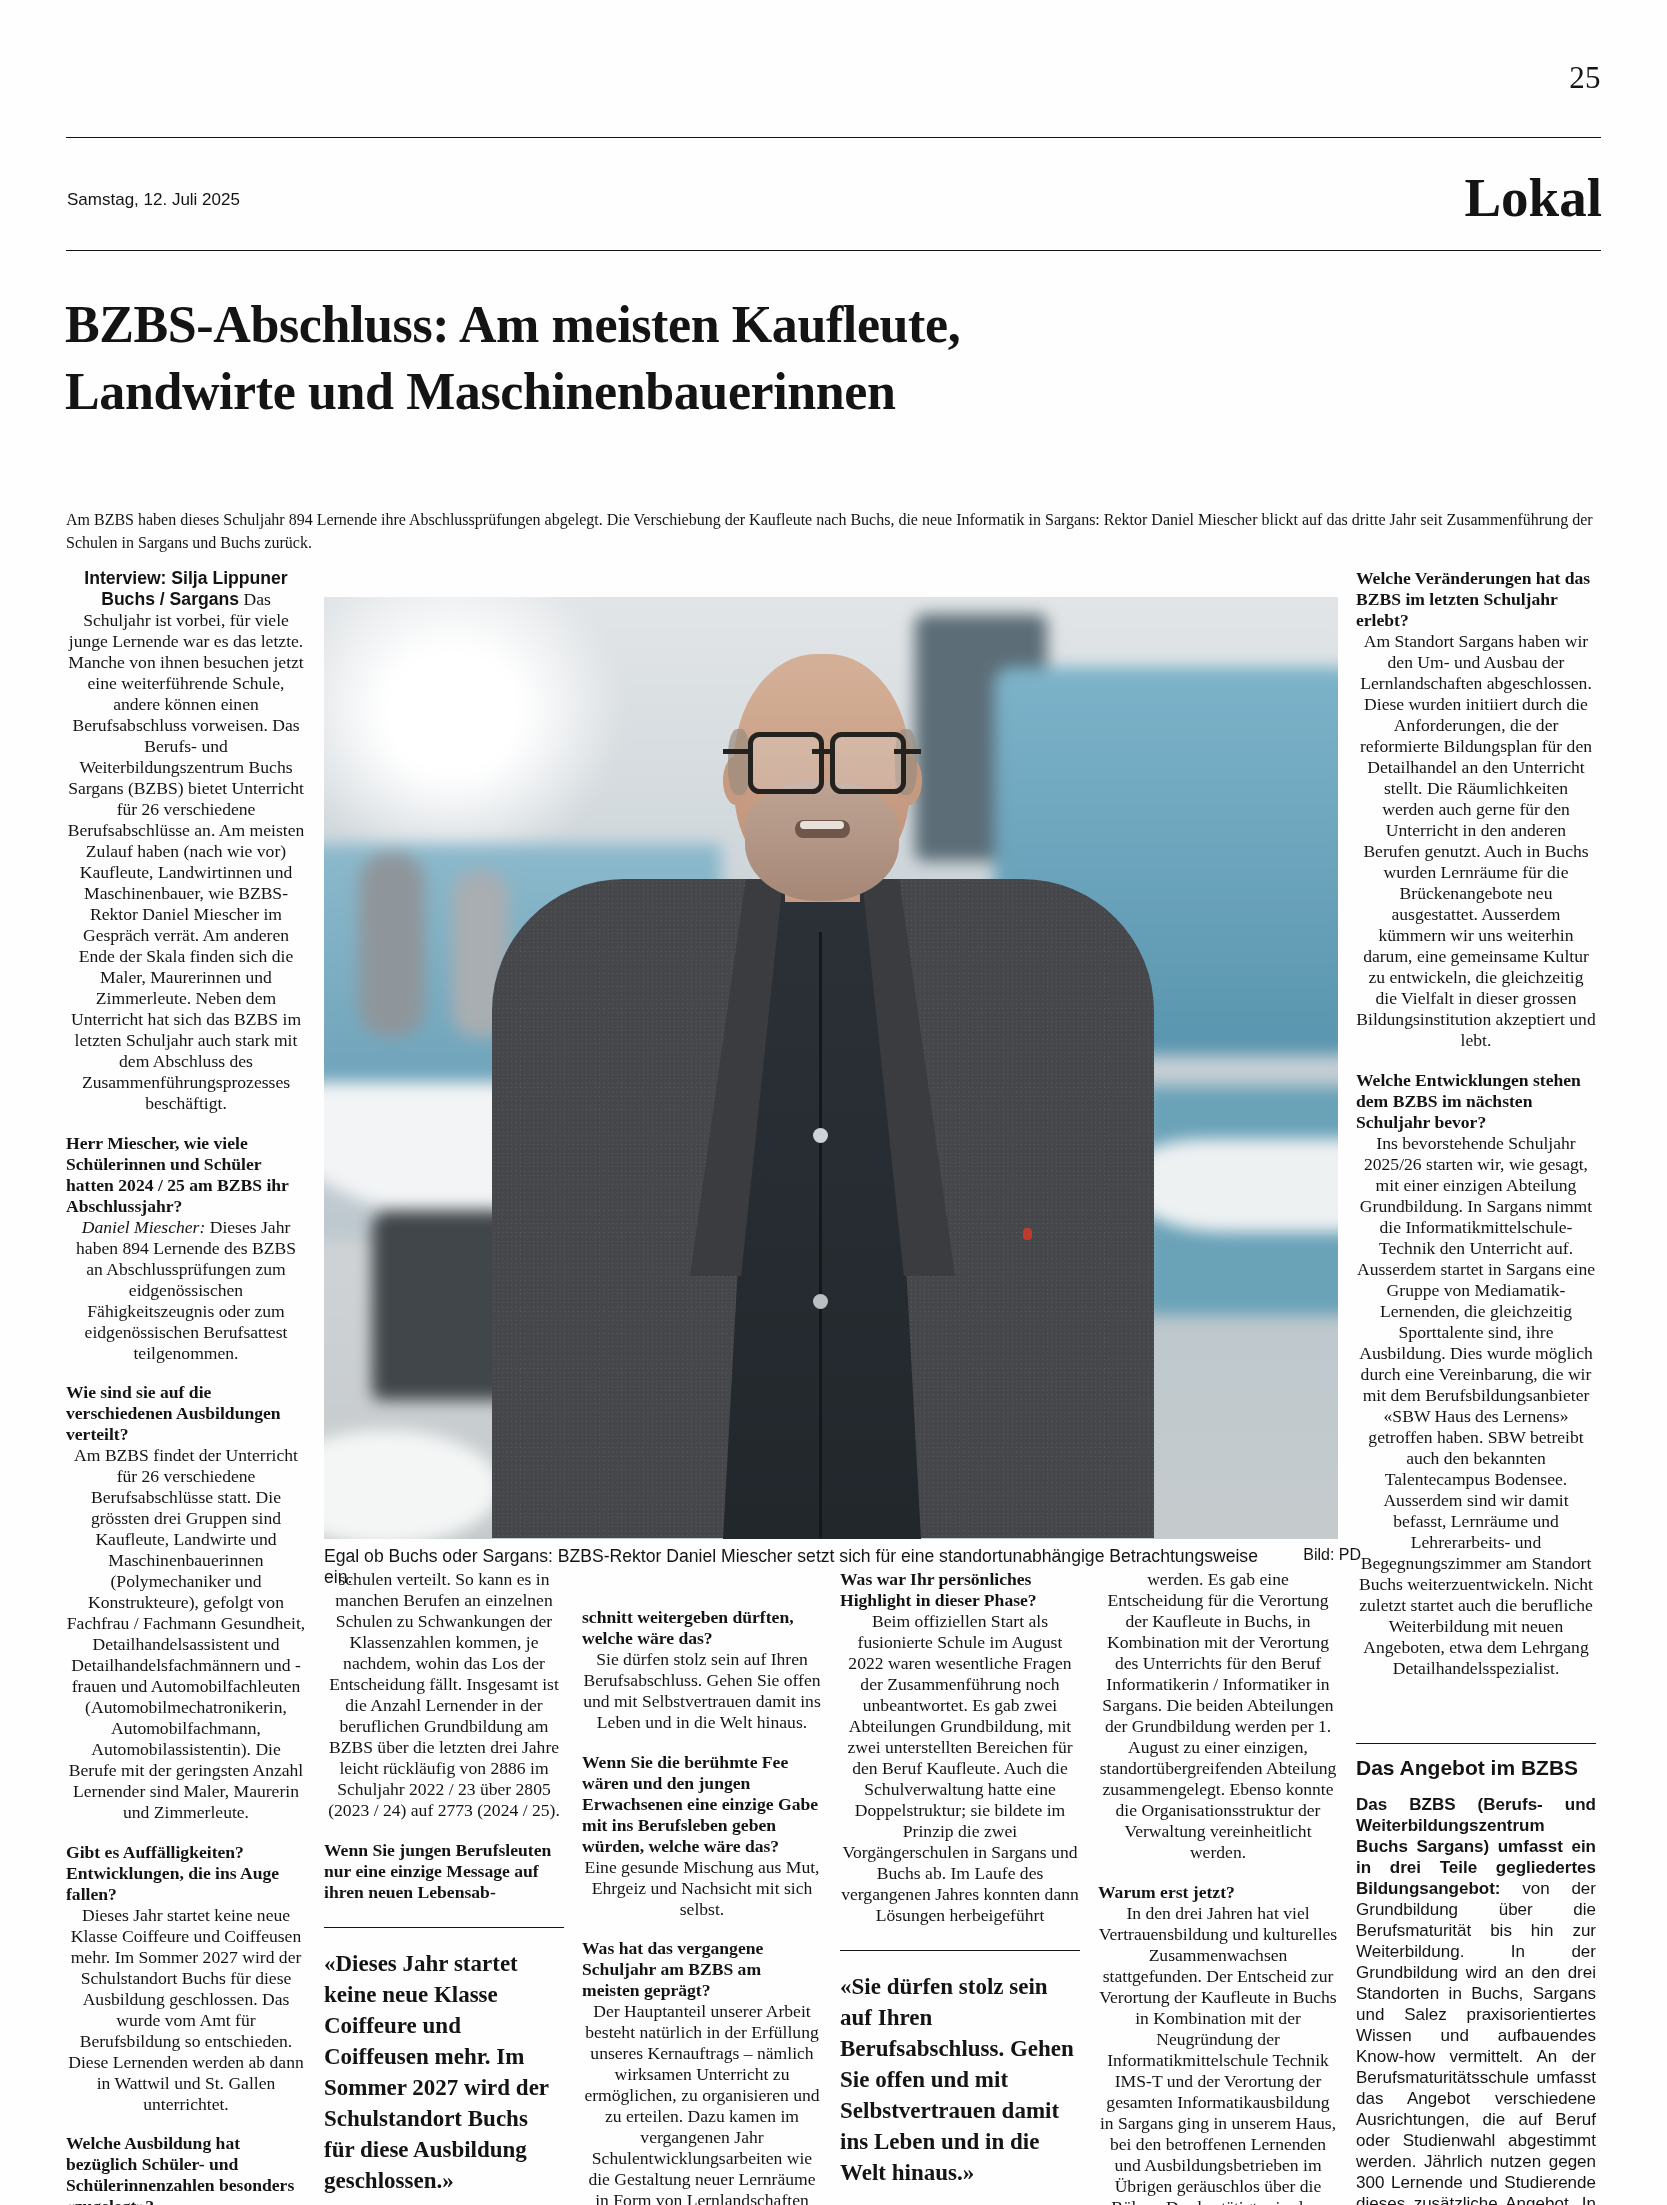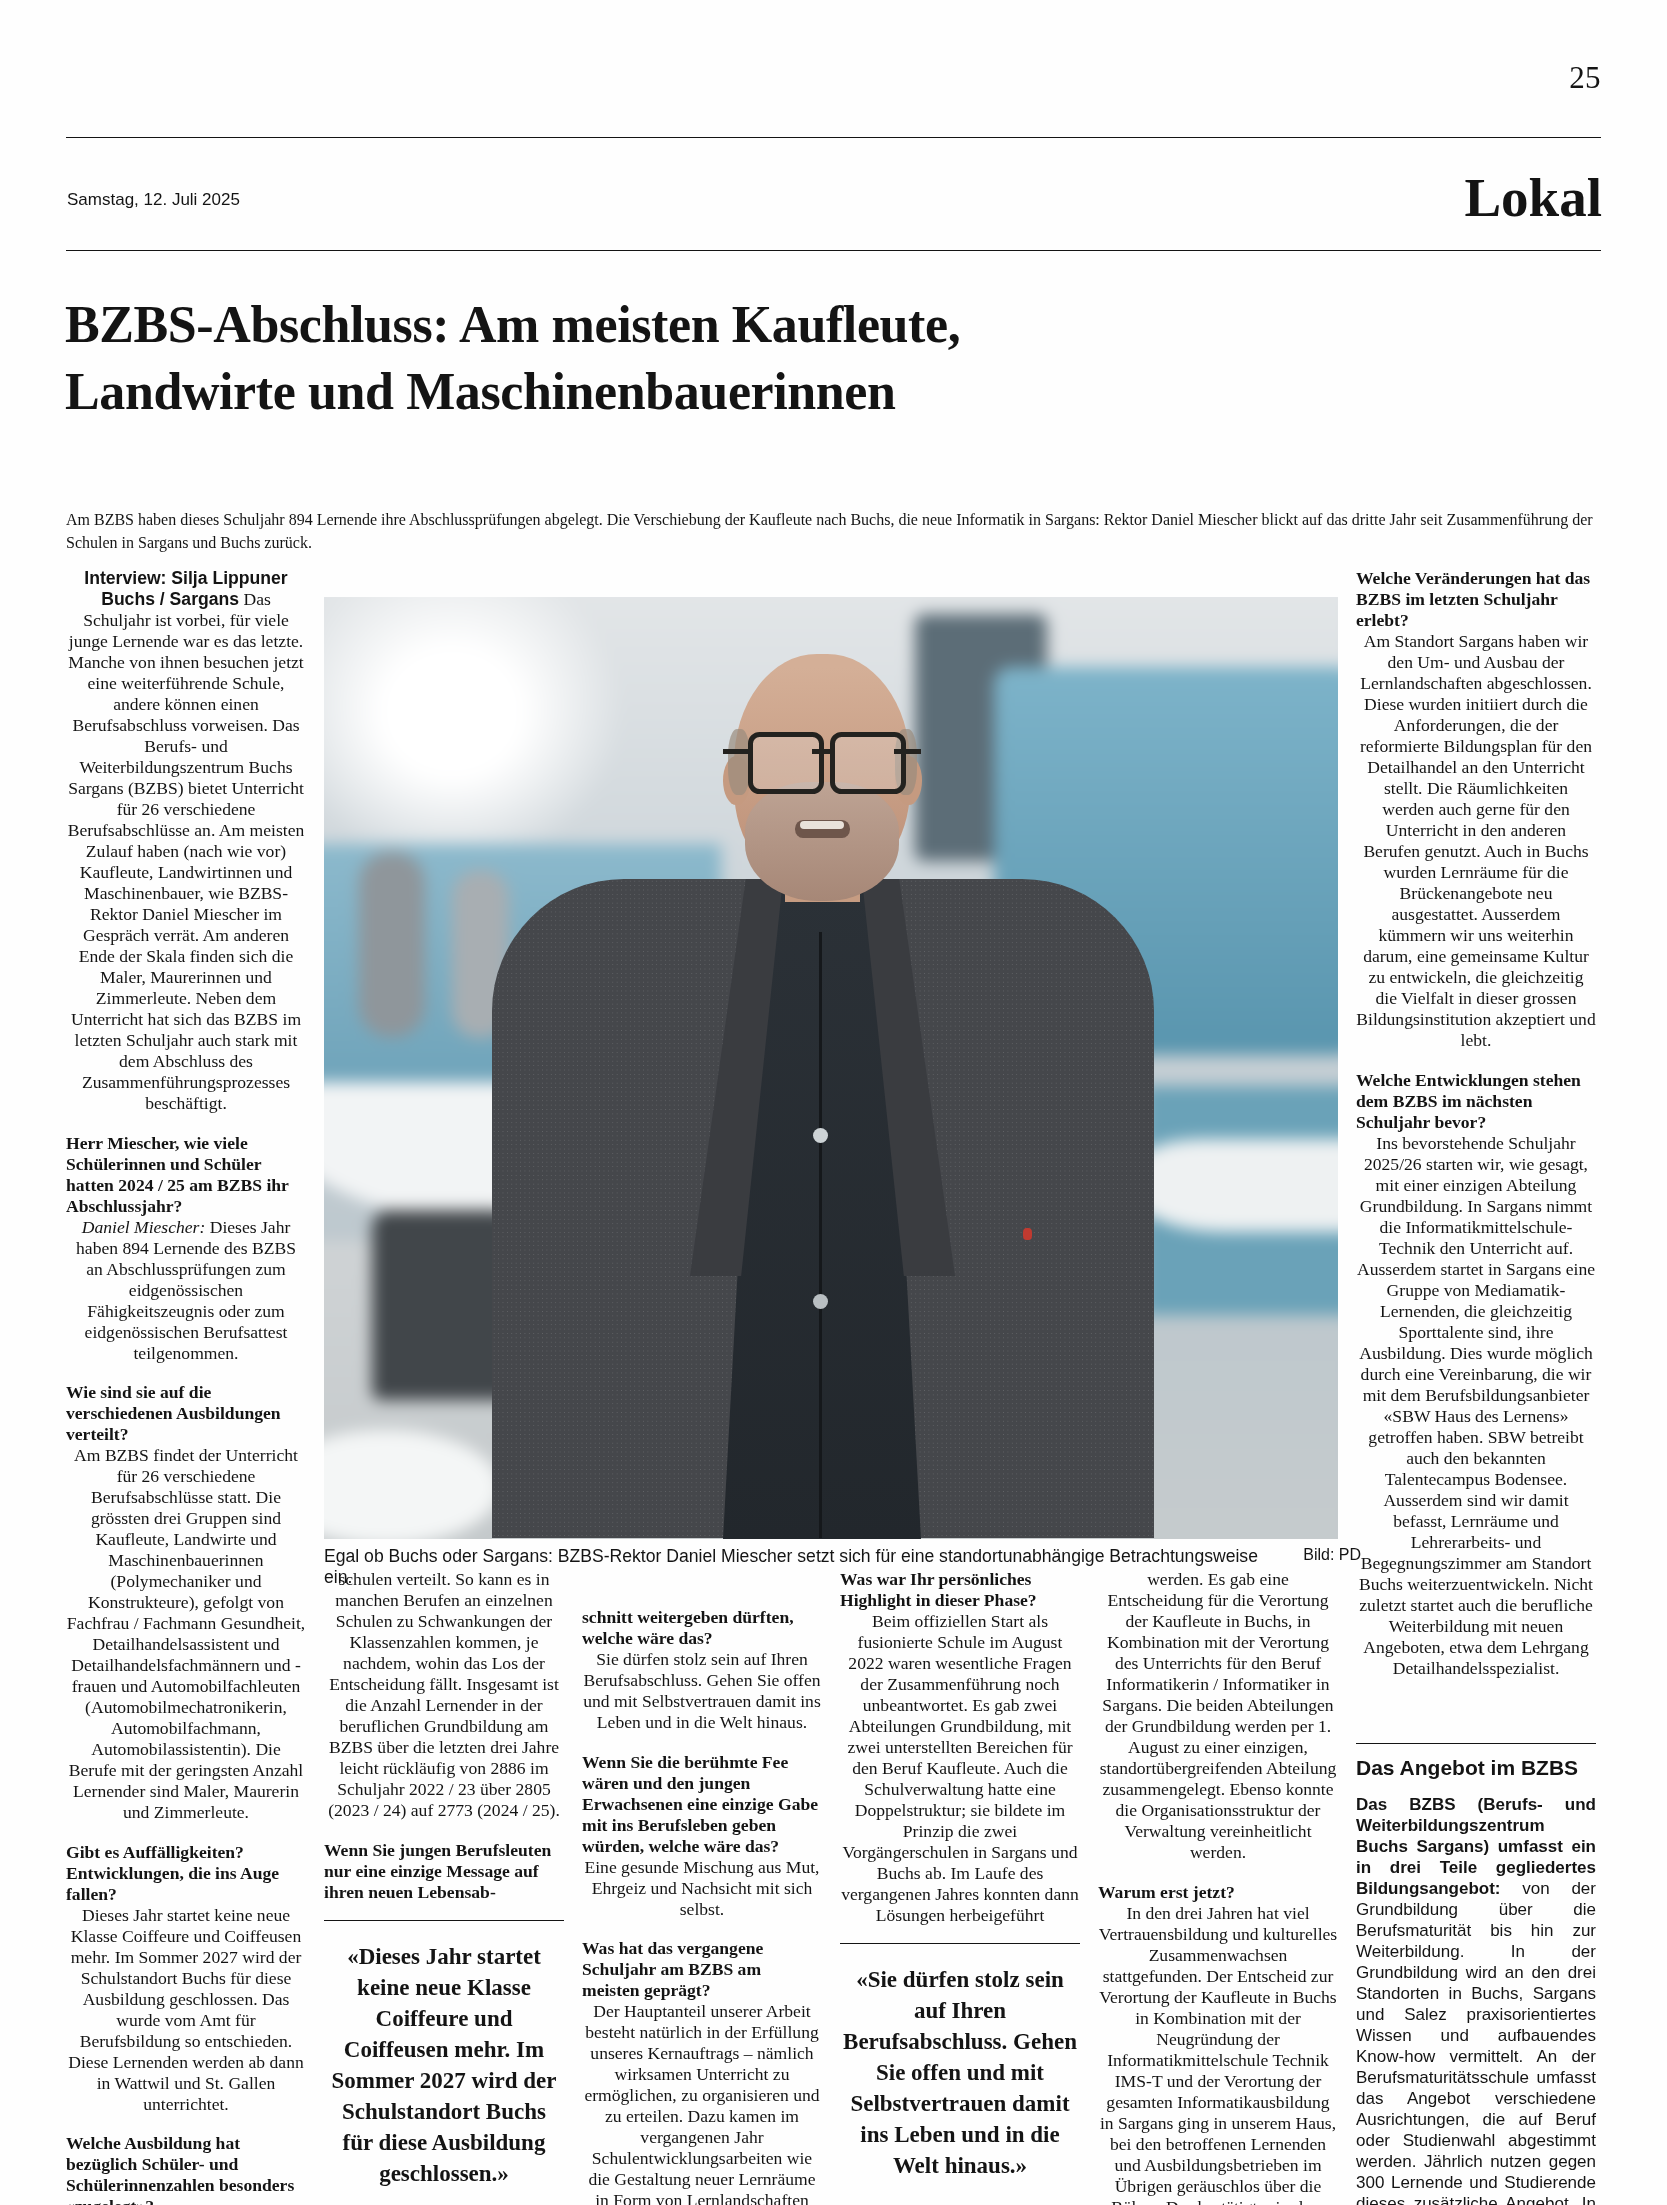--- a/index.html
+++ b/index.html
@@ -15,22 +15,22 @@
   .rule-under{top:222px;left:66px;width:1535px;}
   .headline{top:264px;left:65px;width:1535px;font-size:52px;font-weight:700;line-height:1.28;letter-spacing:-0.4px;}
   .lead{top:480px;left:66px;width:1539px;font-size:16px;line-height:1.45;}
   .col{position:absolute;width:240px;overflow:hidden;font-size:17.6px;line-height:21px;text-align:justify;hyphens:auto;-webkit-hyphens:auto;}
   .col p{margin:0;text-align:center;}
   .col p.q{font-weight:700;margin-top:18.5px;text-align:left;}
   .col p.qcont{font-weight:700;text-align:left;margin-top:38px;}
   .byline{font-family:"Liberation Sans",sans-serif;font-weight:700;font-size:17.6px;margin:0 0 25.6px 0;text-align:left;}
   .lead-in{font-family:"Liberation Sans",sans-serif;font-weight:700;}
   .it{font-style:italic;}
-  .quote-box{border-top:1.3px solid #141414;margin-top:17px;padding-top:20px;
-             font-size:23px;line-height:31px;font-weight:700;text-align:center;hyphens:auto;}
+  .quote-box{border-top:1.3px solid #141414;margin-top:24px;padding-top:20px;
+             font-size:23px;line-height:31px;font-weight:700;text-align:left;hyphens:auto;}
   .caption-row{top:1518px;left:324px;width:1037px;display:flex;justify-content:space-between;align-items:flex-start;}
   .caption-text{font-size:17.6px;}
   .caption-credit{font-size:16px;white-space:nowrap;padding-left:17.6px;}
   .infobox{position:absolute;top:1175px;left:0;width:100%;height:638px;box-sizing:border-box;
            border-top:1.3px solid #141414;border-bottom:4px solid #141414;overflow:hidden;
            font-family:"Liberation Sans",sans-serif;}
   .infobox h3{margin:11.5px 0 15px 0;font-size:21px;line-height:1.1;}
   .infobox .ibody{font-size:17px;line-height:21px;text-align:justify;hyphens:auto;}
   .infobox .ib-bold{font-weight:700;}
 

